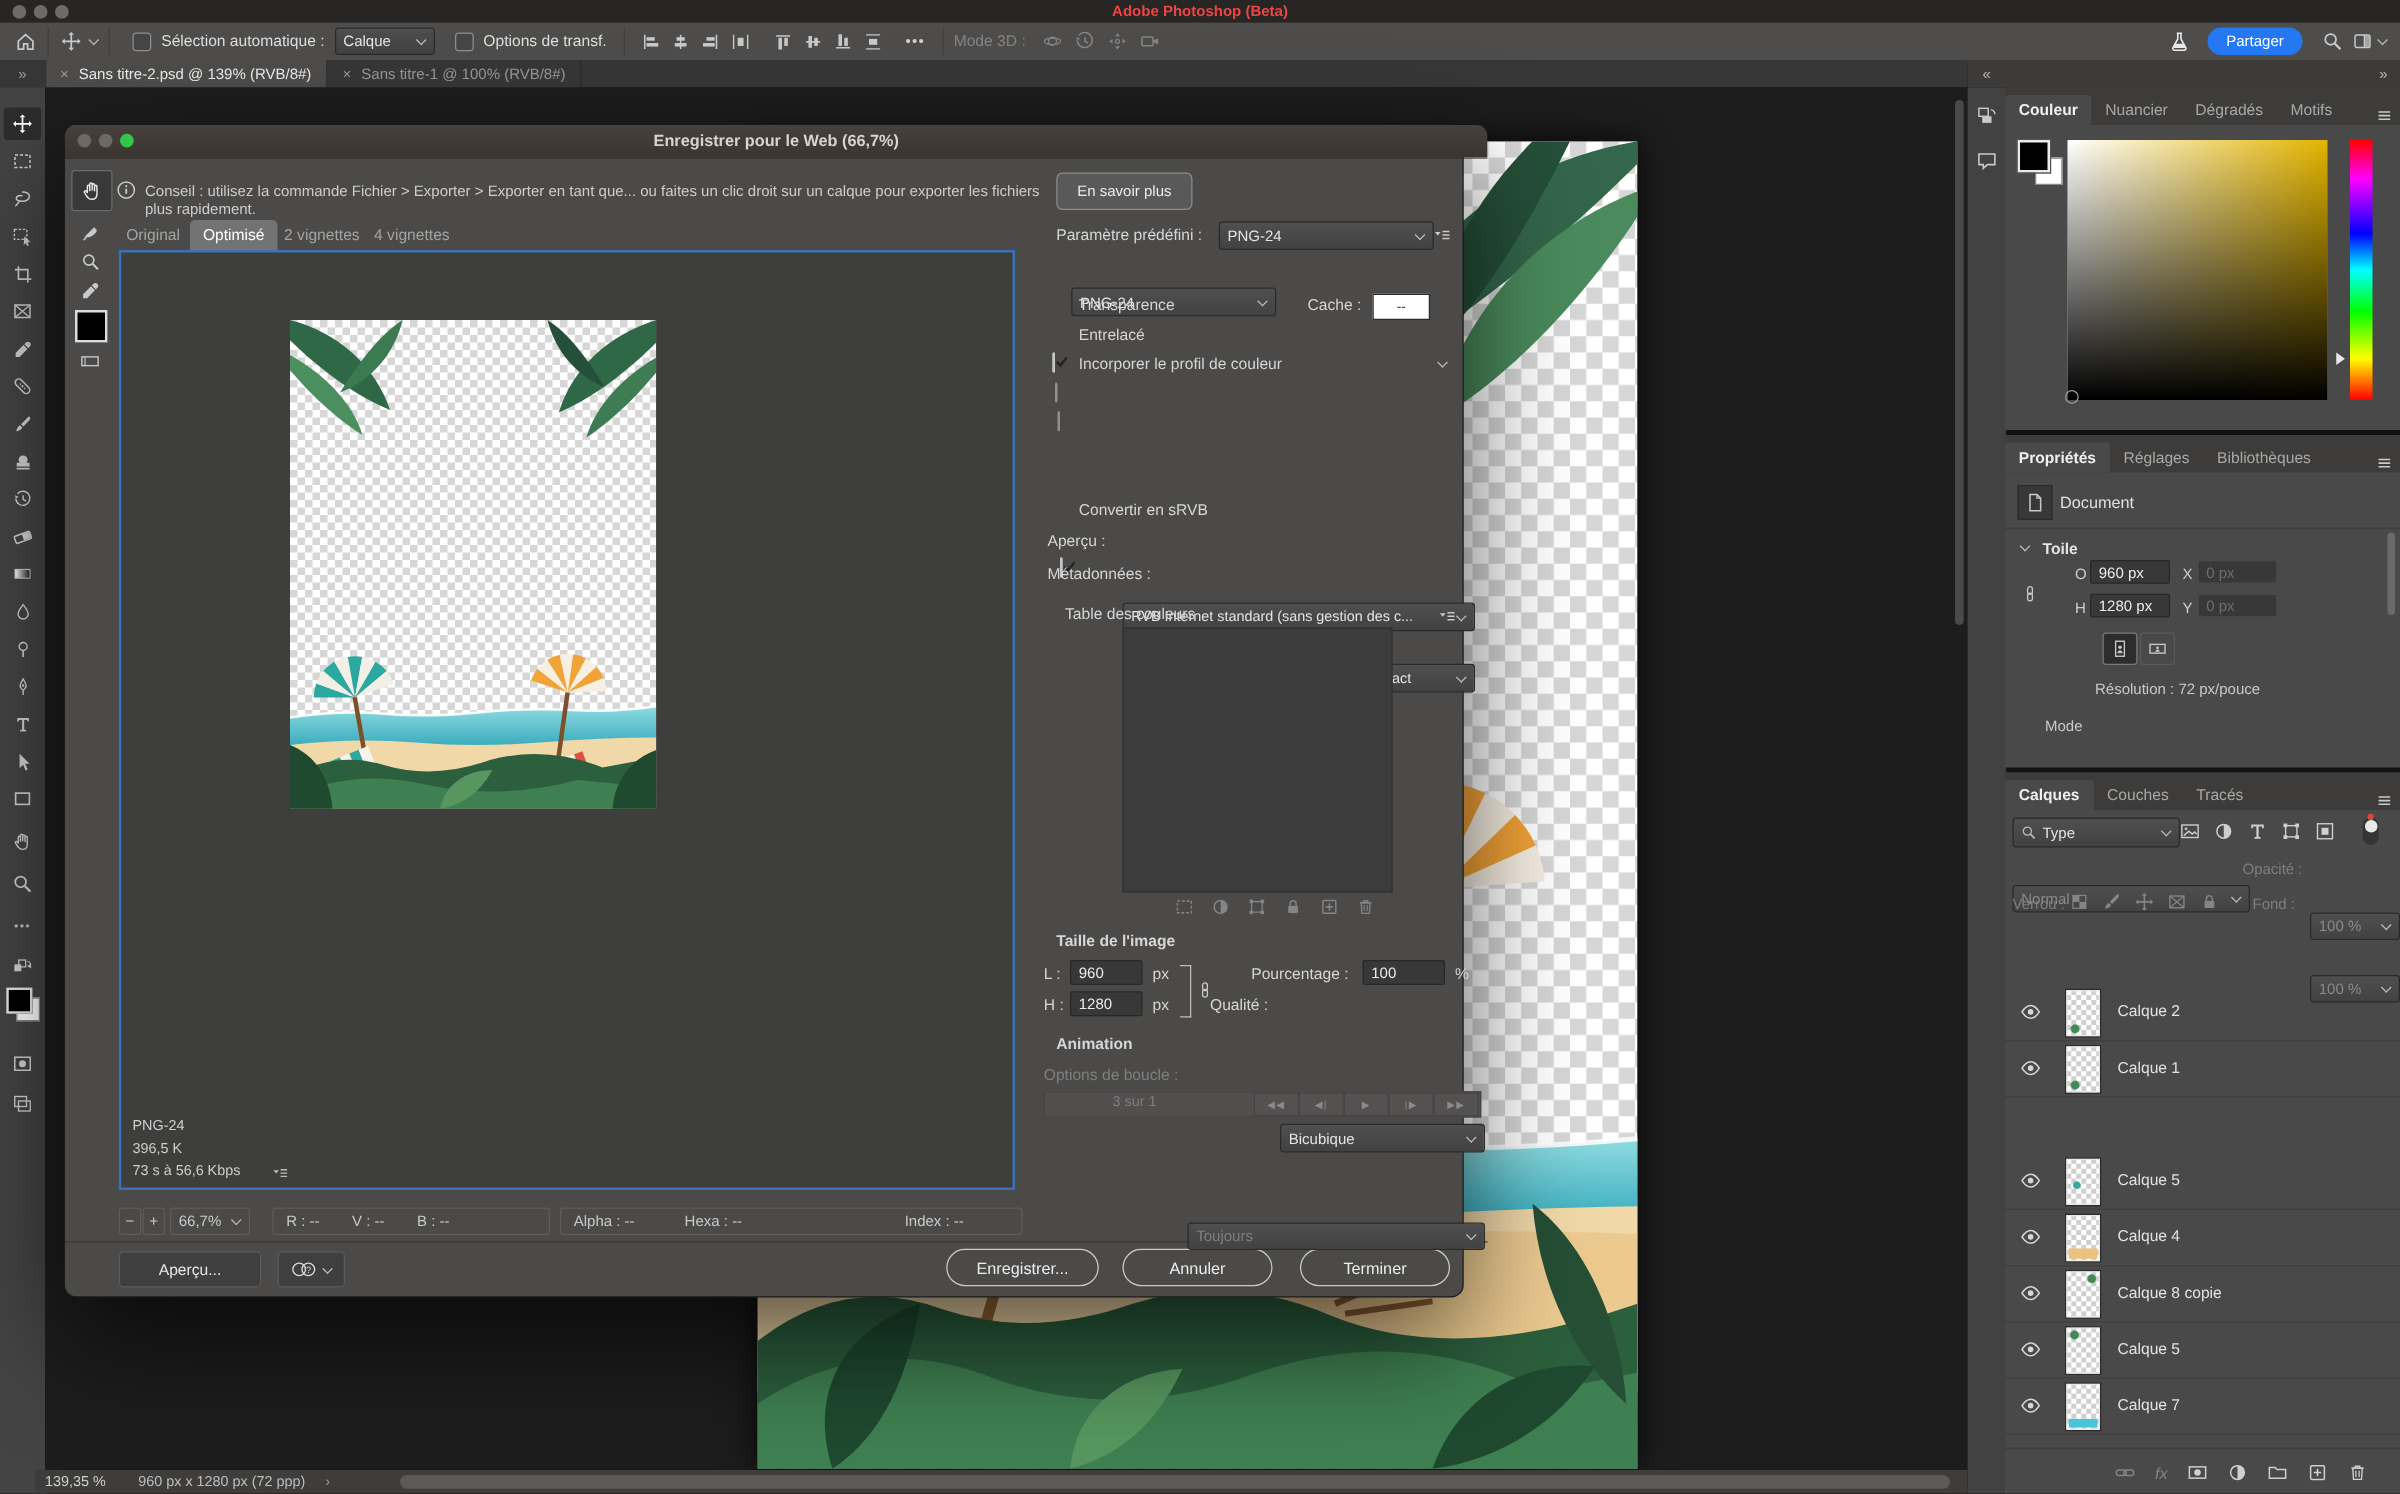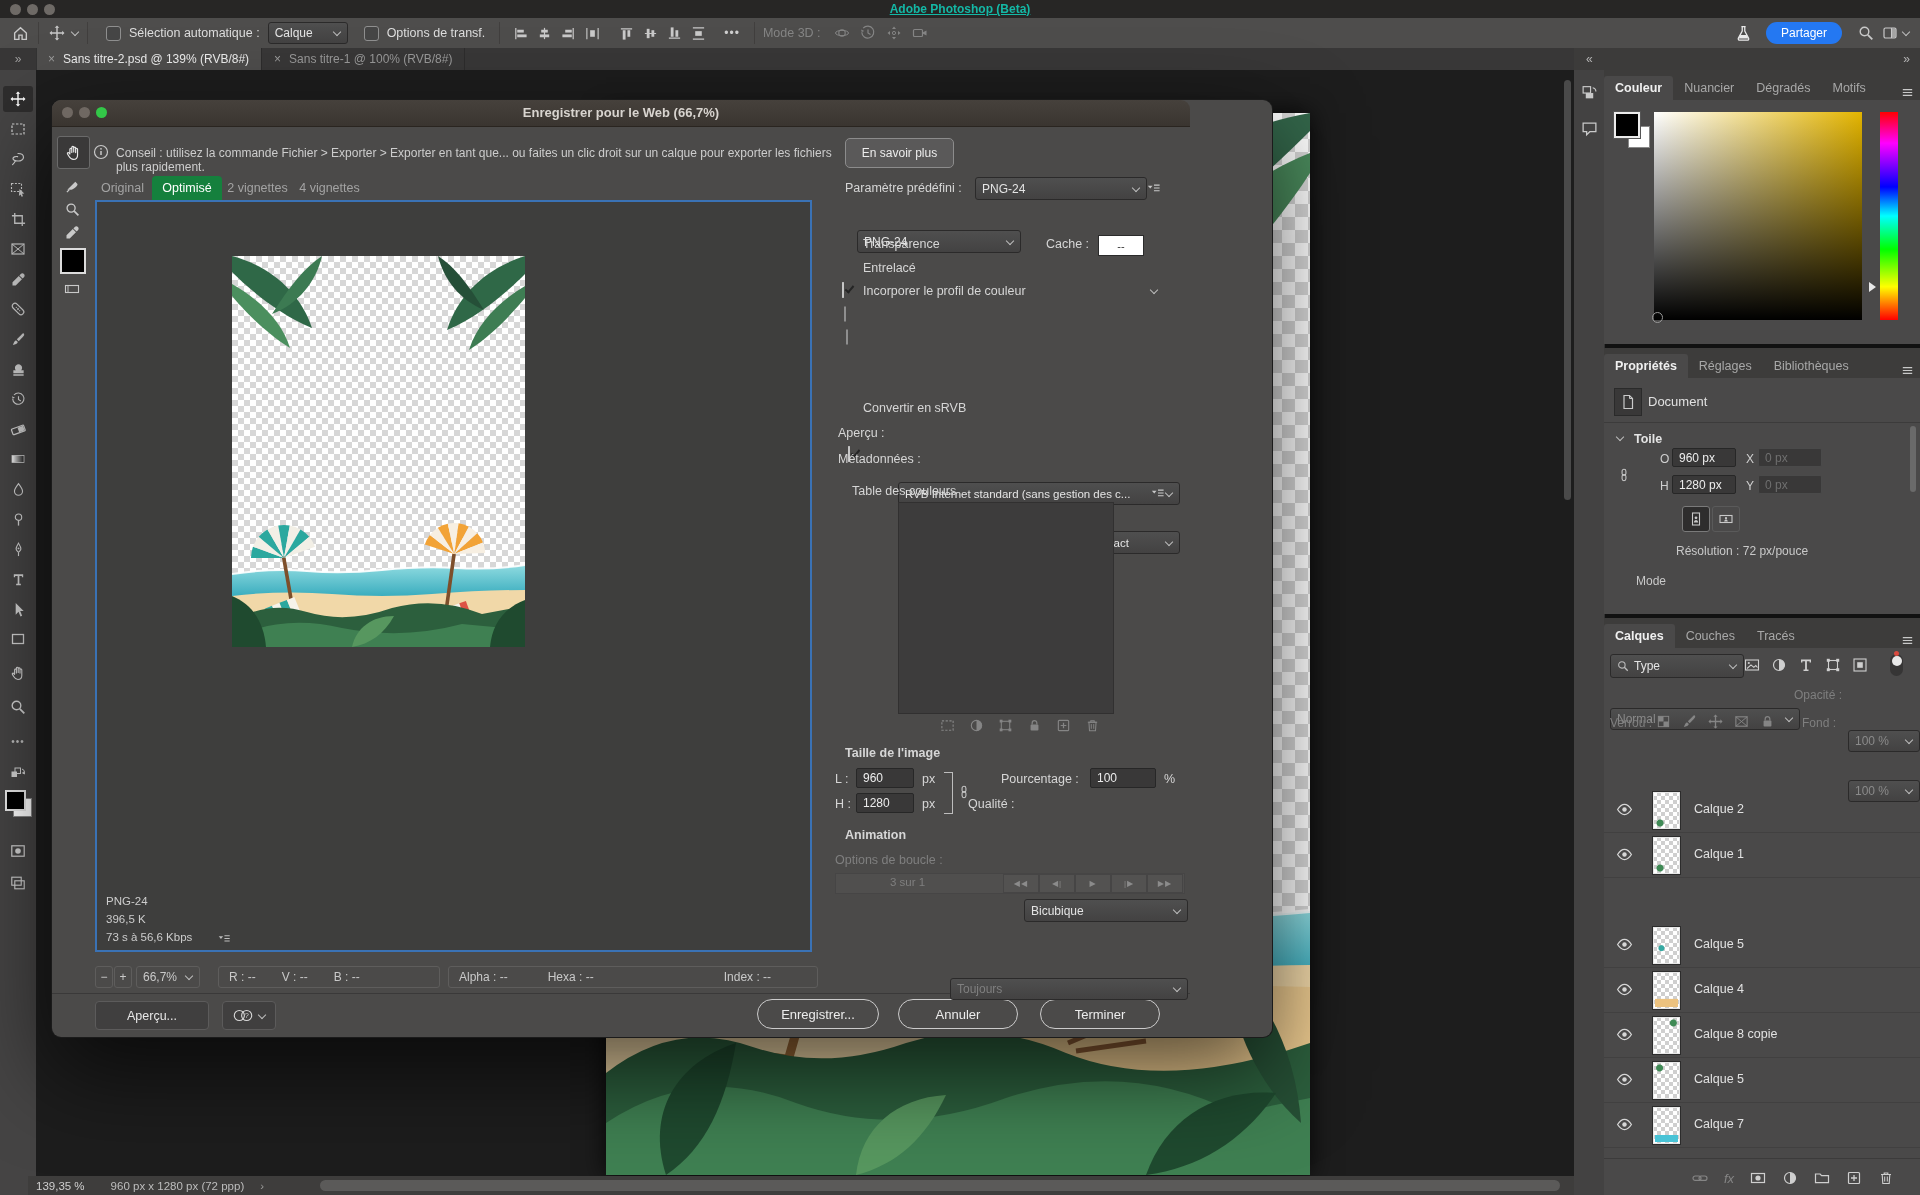--- a/index.html
+++ b/index.html
@@ -6,21 +6,21 @@
   body{width:1920px;height:1195px;position:relative;overflow:hidden;
        font-family:"Liberation Sans",sans-serif;color:#d8d8d8;font-size:12px;}
   .abs{position:absolute;}
   .flx{display:flex;align-items:center;}
   svg.ic{display:block;}
   .icw{color:#c9c9c9;display:flex;align-items:center;justify-content:center;}
   .dim{color:#858585;}
   
   #macbar{left:0;top:0;width:1920px;height:18px;background:#272625;}
   .tl{width:11px;height:11px;border-radius:50%;position:absolute;top:4px;background:#6e6a66;}
-  #mactitle{width:100%;text-align:center;line-height:18px;color:#14b8a6;font-size:12px;font-weight:bold;text-decoration:underline;}
+  #mactitle{width:100%;text-align:center;line-height:18px;color:#ef4444;font-size:12px;font-weight:bold;}
   
   #obar{left:0;top:18px;width:1920px;height:30px;background:#4e4d4c;border-bottom:1px solid #3a3939;}
   .osep{width:1px;height:22px;background:#413f3e;margin:0 8px;}
   .cb{width:13px;height:13px;border:1px solid #8f8f8f;border-radius:3px;background:#464646;position:relative;flex:0 0 auto;}
   .cb.ck{background:#c6c6c6;border-color:#c6c6c6;}
   .cb.ck::after{content:"";position:absolute;left:4px;top:1px;width:3px;height:7px;border:solid #252525;border-width:0 2px 2px 0;transform:rotate(40deg);}
   .dd{background:linear-gradient(#4f4f4f,#434242);border:1px solid #2b2a2a;border-radius:3px;display:flex;align-items:center;color:#e4e4e4;padding:0 6px;position:relative;}
   .cv{margin-left:auto;width:8px;height:8px;position:relative;flex:0 0 auto;}
   .cv::before{content:"";position:absolute;left:1px;top:0;width:5px;height:5px;border-right:1.5px solid #bdbdbd;border-bottom:1.5px solid #bdbdbd;transform:rotate(45deg);}
   .pill{background:#2478f2;color:#fff;border-radius:11px;font-size:12px;display:flex;align-items:center;justify-content:center;}
@@ -31,27 +31,27 @@
   .dtab.on{background:#4e4d4c;color:#ececec;}
   .dtab.off{background:#383737;color:#989898;}
   
   #tools{left:0;top:48px;width:36px;height:1147px;background:#454444;border-right:1px solid #333;}
   .tool{position:absolute;left:3px;width:30px;height:26px;display:flex;align-items:center;justify-content:center;color:#d2d2d2;}
   .tool.sel{background:#2e2d2d;border-radius:3px;color:#fff;}
   
   #paste{left:36px;top:70px;width:1538px;height:1106px;background:#1d1d1d;}
   #docimg{left:570px;top:43px;box-shadow:0 0 24px rgba(0,0,0,.8);}
   
-  #dlg{left:52px;top:100px;width:1220px;height:937px;background:#4b4a49;border-radius:9px;
+  #dlg{left:52px;top:100px;width:1118px;height:937px;background:#4b4a49;border-radius:9px;
        box-shadow:0 0 0 1px #1b1b1b,0 35px 90px rgba(0,0,0,.65);}
   #dlgtb{left:0;top:0;width:1138px;height:26px;background:linear-gradient(#46413c,#3a3530);border-radius:9px 9px 0 0;border-bottom:1px solid #2a2520;}
   #dlgtitle{width:100%;text-align:center;line-height:25px;font-size:13px;font-weight:bold;color:#d8d4cf;}
   .dbtn{background:#5a5959;border:1px solid #8c8c8c;border-radius:5px;color:#ececec;display:flex;align-items:center;justify-content:center;font-size:12px;}
   .vtab{position:absolute;top:76px;height:24px;display:flex;align-items:center;justify-content:center;font-size:12.5px;color:#a3a3a3;}
-  .vtab.on{background:#15803d;color:#fff;border-radius:4px 4px 0 0;}
+  .vtab.on{background:#737373;color:#fff;border-radius:4px 4px 0 0;}
   #pv{left:43px;top:100px;width:717px;height:752px;border:2px solid #3a72b5;background:#3e3e3d;box-sizing:border-box;}
   .inf{position:absolute;left:9px;font-size:11.5px;color:#cdcdcd;}
   .sbox{position:absolute;top:866px;height:22px;border:1px solid #5e5d5c;border-radius:3px;box-sizing:border-box;display:flex;align-items:center;color:#c9c9c9;font-size:12px;background:#4b4a49;}
   .rpill{position:absolute;top:899px;height:30px;border:1.5px solid #cbcbcb;border-radius:15px;background:transparent;color:#ececec;font-size:13px;display:flex;align-items:center;justify-content:center;box-sizing:border-box;}
   .slab{font-size:12.5px;color:#d6d6d6;}
   .inp{background:#393838;border:1px solid #272727;border-radius:2px;color:#ececec;font-size:12px;display:flex;align-items:center;padding:0 6px;box-sizing:border-box;}
   .ddim{color:#7f7f7f;}
   .pbk{position:absolute;top:774px;width:34px;height:17px;background:#535251;border:1px solid #464545;color:#8b8b8b;font-size:8px;display:flex;align-items:center;justify-content:center;letter-spacing:1px;}
   
   #dockhead{left:1574px;top:48px;width:346px;height:22px;background:#3c3b3a;color:#b5b5b5;}

